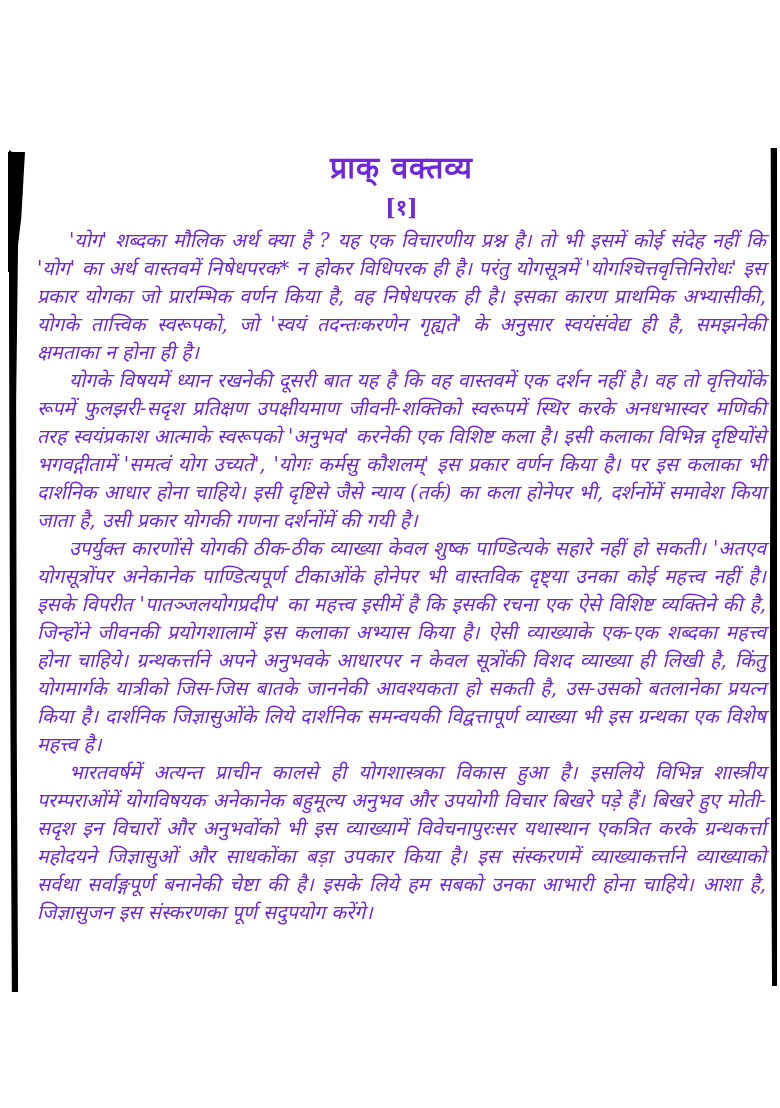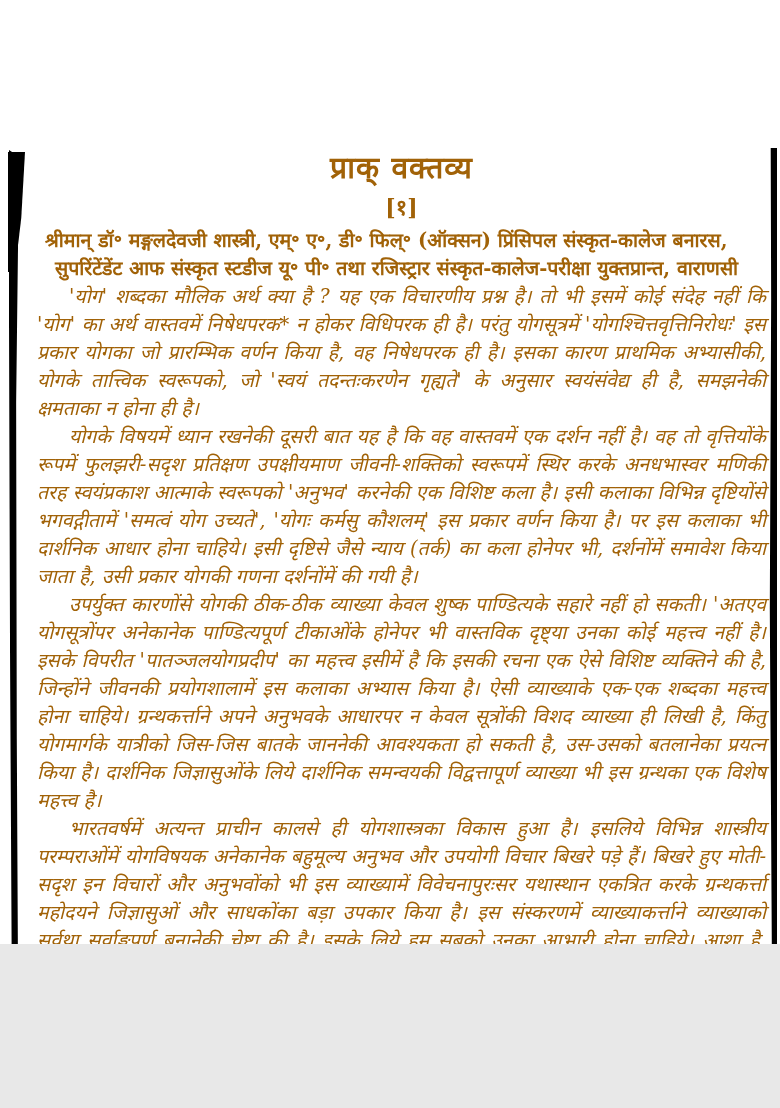--- a/index.html
+++ b/index.html
@@ -1,22 +1,22 @@
 <!DOCTYPE html>
 <html lang="hi"><head>
 <meta charset="utf-8">
 <style>
   html,body{margin:0;padding:0;background:#e8e8e8;}
   .page{
     position:relative;
-    width:780px;height:944px;
+    width:780px;height:1108px;
     background:#ffffff;
     overflow:hidden;
     font-family:"DejaVu Serif", serif;
-    color:#a16207;
+    color:#6d28d9;
   }
   
   .scan-edge{position:absolute;background:#000;}
   .scan-edge-left{
     left:9px;top:150px;width:13px;height:842px;
     clip-path:polygon(0 0,100% 1%,72% 8%,55% 30%,60% 70%,70% 100%,22% 100%,8% 60%,0 20%);
   }
   .scan-edge-left-blob{
     left:8px;top:152px;width:17px;height:120px;
     clip-path:polygon(0 0,100% 0,78% 55%,40% 100%,0 100%);
@@ -69,24 +69,20 @@
   <div class="scan-edge scan-edge-left"></div>
   <div class="scan-edge scan-edge-left-blob"></div>
   <div class="scan-edge scan-edge-right"></div>
 
   <div class="content">
 
     <h1 class="title">प्राक् वक्तव्य</h1>
 
     <div class="section-number">[१]</div>
 
-    <div class="byline">
-      <div class="bl1">श्रीमान् डॉ॰ मङ्गलदेवजी शास्त्री, एम्॰ ए॰, डी॰ फिल्॰ (ऑक्सन) प्रिंसिपल संस्कृत-कालेज बनारस,</div>
-      <div class="bl2">सुपरिंटेंडेंट आफ संस्कृत स्टडीज यू॰ पी॰ तथा रजिस्ट्रार संस्कृत-कालेज-परीक्षा युक्तप्रान्त, वाराणसी</div>
-    </div>
 
     <div class="body-text">
       <p>'योग' शब्दका मौलिक अर्थ क्या है ? यह एक विचारणीय प्रश्न है। तो भी इसमें कोई संदेह नहीं कि 'योग' का अर्थ वास्तवमें निषेधपरक* न होकर विधिपरक ही है। परंतु योगसूत्रमें 'योगश्चित्तवृत्तिनिरोधः' इस प्रकार योगका जो प्रारम्भिक वर्णन किया है, वह निषेधपरक ही है। इसका कारण प्राथमिक अभ्यासीकी, योगके तात्त्विक स्वरूपको, जो 'स्वयं तदन्तःकरणेन गृह्यते' के अनुसार स्वयंसंवेद्य ही है, समझनेकी क्षमताका न होना ही है।</p>
       <p>योगके विषयमें ध्यान रखनेकी दूसरी बात यह है कि वह वास्तवमें एक दर्शन नहीं है। वह तो वृत्तियोंके रूपमें फुलझरी-सदृश प्रतिक्षण उपक्षीयमाण जीवनी-शक्तिको स्वरूपमें स्थिर करके अनधभास्वर मणिकी तरह स्वयंप्रकाश आत्माके स्वरूपको 'अनुभव' करनेकी एक विशिष्ट कला है। इसी कलाका विभिन्न दृष्टियोंसे भगवद्गीतामें 'समत्वं योग उच्यते', 'योगः कर्मसु कौशलम्' इस प्रकार वर्णन किया है। पर इस कलाका भी दार्शनिक आधार होना चाहिये। इसी दृष्टिसे जैसे न्याय (तर्क) का कला होनेपर भी, दर्शनोंमें समावेश किया जाता है, उसी प्रकार योगकी गणना दर्शनोंमें की गयी है।</p>
       <p>उपर्युक्त कारणोंसे योगकी ठीक-ठीक व्याख्या केवल शुष्क पाण्डित्यके सहारे नहीं हो सकती। 'अतएव योगसूत्रोंपर अनेकानेक पाण्डित्यपूर्ण टीकाओंके होनेपर भी वास्तविक दृष्ट्या उनका कोई महत्त्व नहीं है। इसके विपरीत 'पातञ्जलयोगप्रदीप' का महत्त्व इसीमें है कि इसकी रचना एक ऐसे विशिष्ट व्यक्तिने की है, जिन्होंने जीवनकी प्रयोगशालामें इस कलाका अभ्यास किया है। ऐसी व्याख्याके एक-एक शब्दका महत्त्व होना चाहिये। ग्रन्थकर्त्ताने अपने अनुभवके आधारपर न केवल सूत्रोंकी विशद व्याख्या ही लिखी है, किंतु योगमार्गके यात्रीको जिस-जिस बातके जाननेकी आवश्यकता हो सकती है, उस-उसको बतलानेका प्रयत्न किया है। दार्शनिक जिज्ञासुओंके लिये दार्शनिक समन्वयकी विद्वत्तापूर्ण व्याख्या भी इस ग्रन्थका एक विशेष महत्त्व है।</p>
       <p>भारतवर्षमें अत्यन्त प्राचीन कालसे ही योगशास्त्रका विकास हुआ है। इसलिये विभिन्न शास्त्रीय परम्पराओंमें योगविषयक अनेकानेक बहुमूल्य अनुभव और उपयोगी विचार बिखरे पड़े हैं। बिखरे हुए मोती-सदृश इन विचारों और अनुभवोंको भी इस व्याख्यामें विवेचनापुरःसर यथास्थान एकत्रित करके ग्रन्थकर्त्ता महोदयने जिज्ञासुओं और साधकोंका बड़ा उपकार किया है। इस संस्करणमें व्याख्याकर्त्ताने व्याख्याको सर्वथा सर्वाङ्गपूर्ण बनानेकी चेष्टा की है। इसके लिये हम सबको उनका आभारी होना चाहिये। आशा है, जिज्ञासुजन इस संस्करणका पूर्ण सदुपयोग करेंगे।</p>
     </div>
 
   </div>
 </div>

